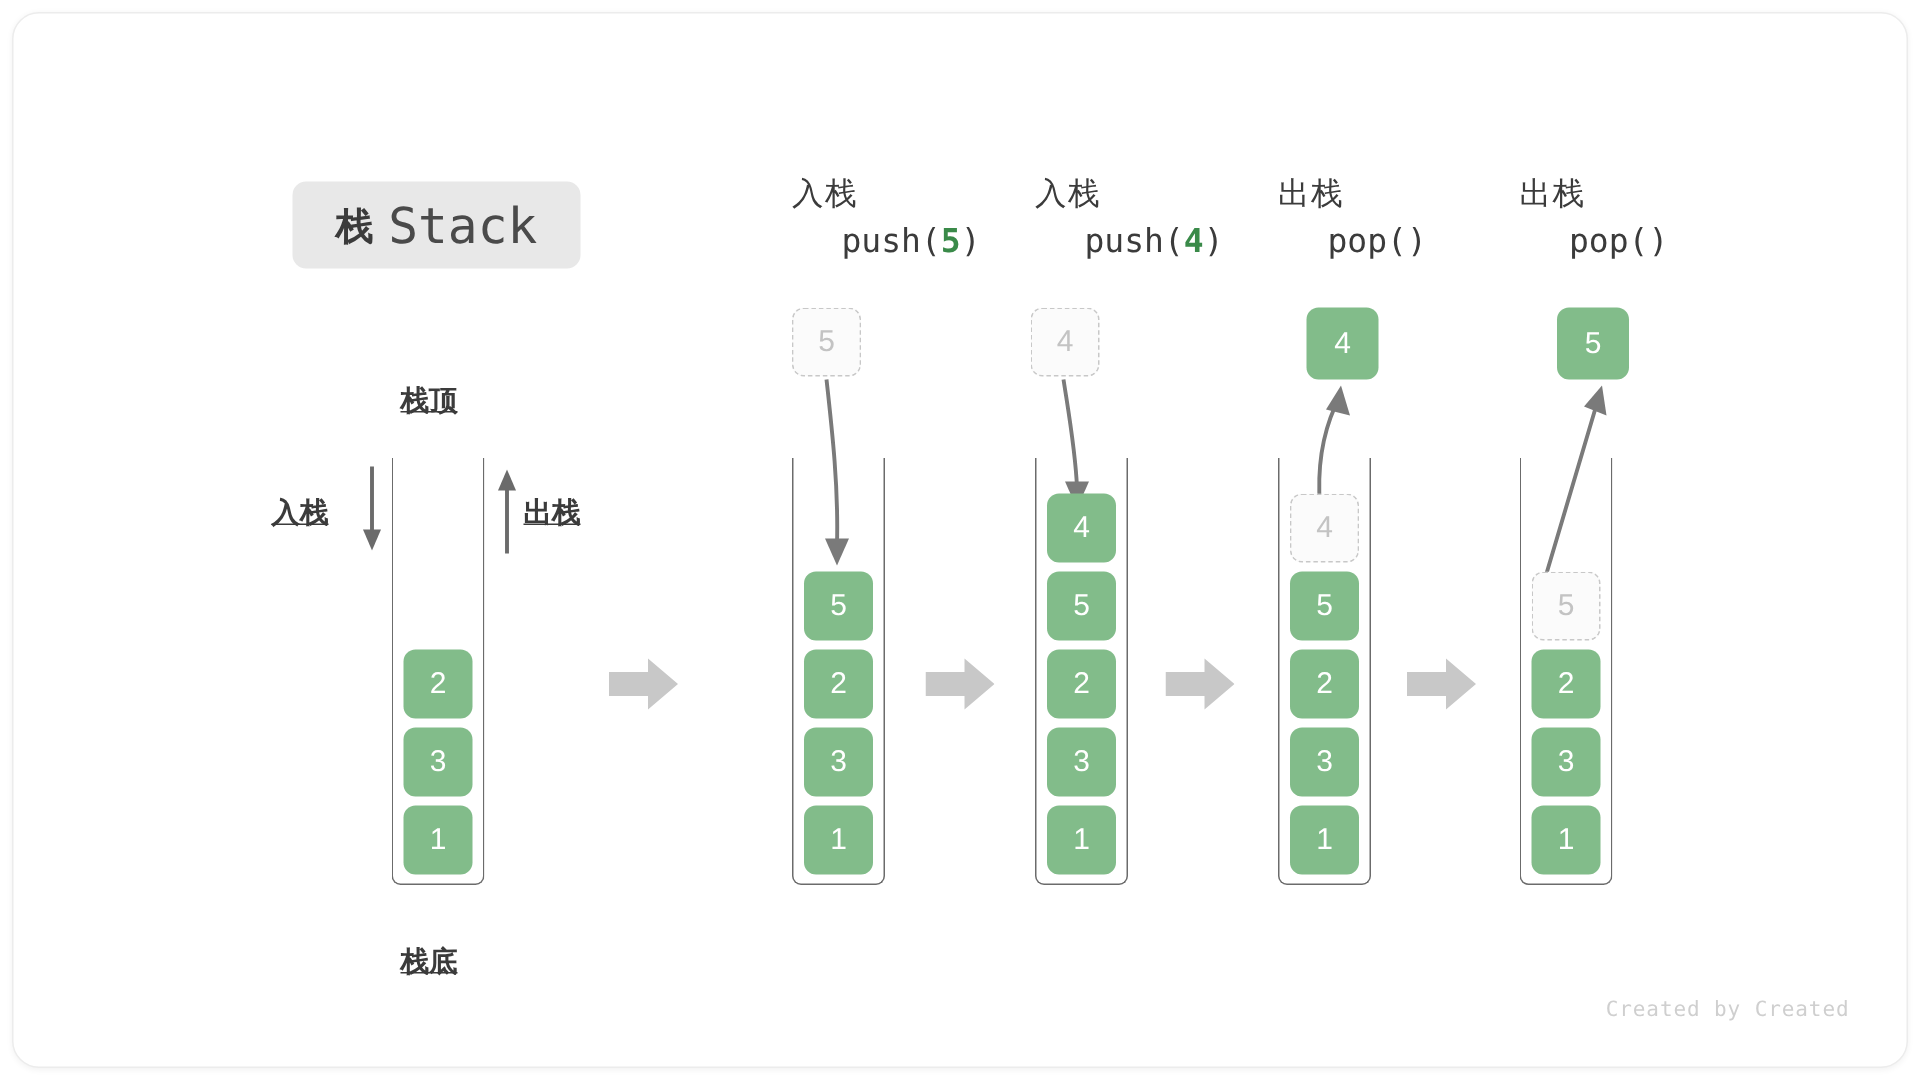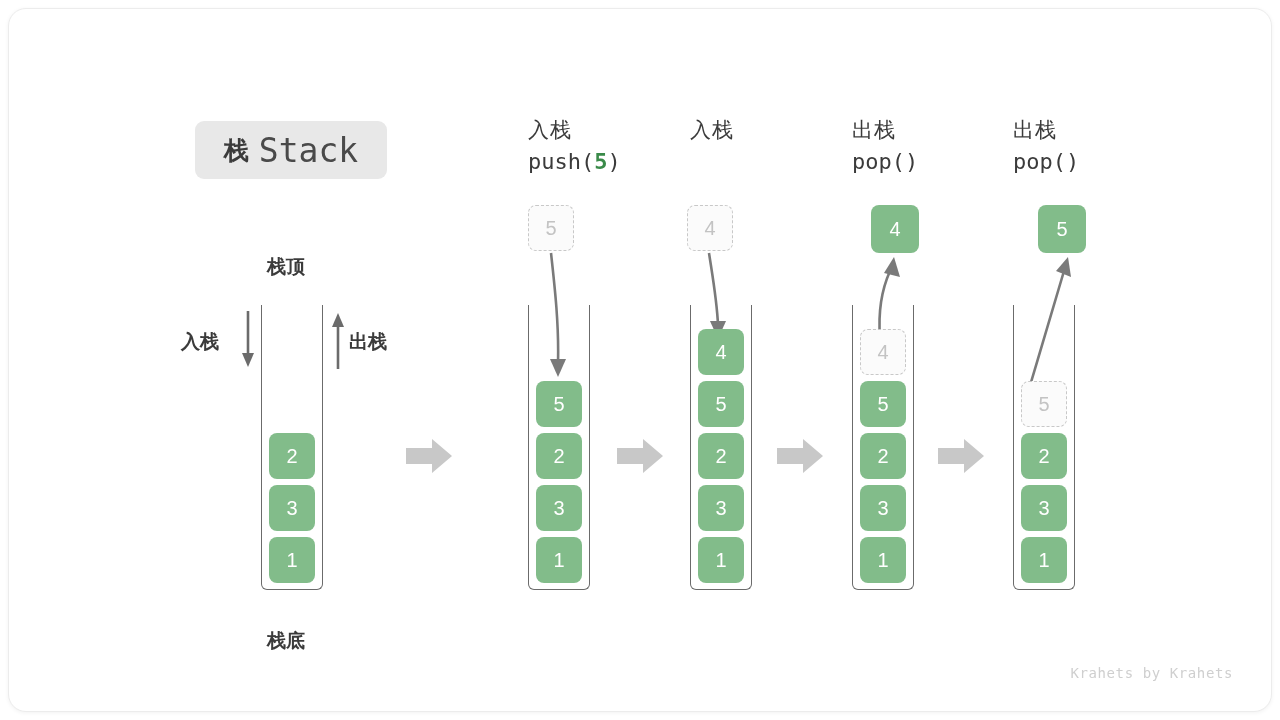--- a/index.html
+++ b/index.html
@@ -55,40 +55,42 @@
     color: #4a4a4a;
   }
 
   
   .lbl-bold {
     position: absolute;
     font-size: 19px;
     font-weight: bold;
     color: #3b3b3b;
     white-space: nowrap;
+    text-decoration: underline;
   }
 
   
   .col-head {
     position: absolute;
     width: 190px;
     text-align: left;
     color: #3b3b3b;
     white-space: nowrap;
   }
   .col-head .line-cn {
     font-size: 21px;
     line-height: 30px;
     letter-spacing: 1px;
   }
   .col-head .line-fn {
     font-size: 22px;
     line-height: 33px;
     font-family: "DejaVu Sans Mono", "Liberation Mono", monospace;
     color: #3b3b3b;
+    margin-left: 33px;
   }
   .col-head .line-fn .num {
     color: #3a8a49;
     font-weight: bold;
   }
 
   
   .tube {
     position: absolute;
     width: 62px;
@@ -196,20 +198,21 @@
   <div class="cell solid" style="left:527px; top:424px;">2</div>
   <div class="cell solid" style="left:527px; top:476px;">3</div>
   <div class="cell solid" style="left:527px; top:528px;">1</div>
 
   <svg class="flow-arrow" style="left:608px; top:428px;" viewBox="0 0 46 38">
     <polygon points="0,11 26,11 26,2 46,19 26,36 26,27 0,27" fill="#c8c8c8"></polygon>
   </svg>
 
   <div class="col-head" style="left:681px; top:106px;">
     <div class="line-cn">入栈</div>
+    <div class="line-fn"><span>push(</span><span class="num">4</span><span>)</span></div>
   </div>
 
   <div class="cell ghost" style="left:678px; top:196px;">4</div>
 
   <svg class="thin-arrow" style="left:672px; top:240px;" width="80" height="110">
     <path d="M 28 4 C 32 30, 36 52, 37 76" stroke="#7a7a7a" stroke-width="2.6" fill="none"></path>
     <polygon points="37,90 29,72 45,72" fill="#7a7a7a"></polygon>
   </svg>
 
   <div class="tube" style="left:681px; top:296px;"></div>
@@ -257,15 +260,15 @@
     <path d="M 20 136 C 32 96, 44 54, 55 18" stroke="#7a7a7a" stroke-width="2.6" fill="none"></path>
     <polygon points="59,4 47,18 62,24" fill="#7a7a7a"></polygon>
   </svg>
 
   <div class="tube" style="left:1004px; top:296px;"></div>
   <div class="cell ghost" style="left:1012px; top:372px;">5</div>
   <div class="cell solid" style="left:1012px; top:424px;">2</div>
   <div class="cell solid" style="left:1012px; top:476px;">3</div>
   <div class="cell solid" style="left:1012px; top:528px;">1</div>
 
-  <div class="credit">Krahets by Krahets</div>
+  <div class="credit">Created by Created</div>
 
 </div>
 
 </body></html>

